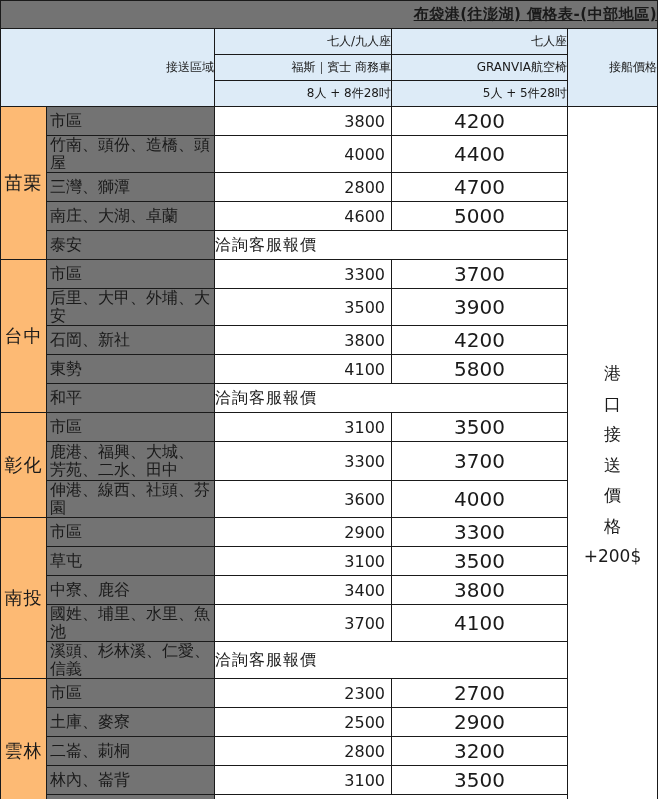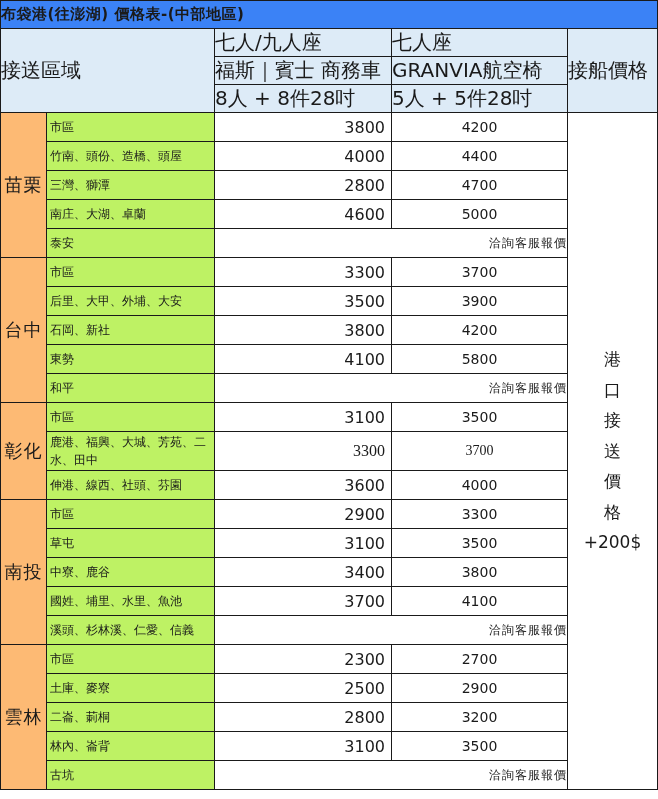--- a/index.html
+++ b/index.html
@@ -1,30 +1,30 @@
 <!DOCTYPE html>
 <html><head>
 <meta charset="utf-8">
 <style>
   html, body { margin:0; padding:0; background:#ffffff; }
   body { width:658px; height:799px; overflow:hidden; font-family:"DejaVu Sans","Liberation Sans",sans-serif; color:#1a1a1a; }
   table { border-collapse:collapse; table-layout:fixed; width:657px; }
   td { border:1px solid #1a1a1a; padding:0; vertical-align:middle; overflow:hidden; }
-  .title { background:#3b82f6; height:27px; text-align:left; font-size:15px; font-weight:bold; letter-spacing:0.5px; }
-  .hdr { background:#ddebf7; text-align:left; font-size:20px; }
+  .title { background:#737373; height:27px; text-align:right; font-size:15px; font-weight:bold; letter-spacing:0.5px;text-decoration:underline; }
+  .hdr { background:#ddebf7; text-align:right; font-size:12px; }
   .hdr-sub { height:26px; }
   .county { background:#fdba74; text-align:center; font-size:18px; letter-spacing:1px; }
-  .area { background:#bef264; font-size:12px; padding-left:3px; line-height:18px; }
+  .area { background:#737373; font-size:16px; padding-left:3px; line-height:18px; }
   .p1 { text-align:right; padding-right:6px; font-size:16px; }
-  .p2 { text-align:center; font-size:14px; }
-  .quote { text-align:right; font-size:12px; letter-spacing:1px; }
+  .p2 { text-align:center; font-size:20px; }
+  .quote { text-align:left; font-size:16px; letter-spacing:1px; }
   .ship { text-align:center; font-size:17px; line-height:30.5px; background:#ffffff; }
   .ship span { display:block; }
   tr.r { height:29px; }
-  tr.r2 { height:39px;font-family:Liberation Serif, serif; }
+  tr.r2 { height:39px; }
 </style>
 </head>
 <body>
 
 <table>
   <colgroup>
     <col style="width:46px">
       <col style="width:168px">
       <col style="width:177px">
       <col style="width:176px">

